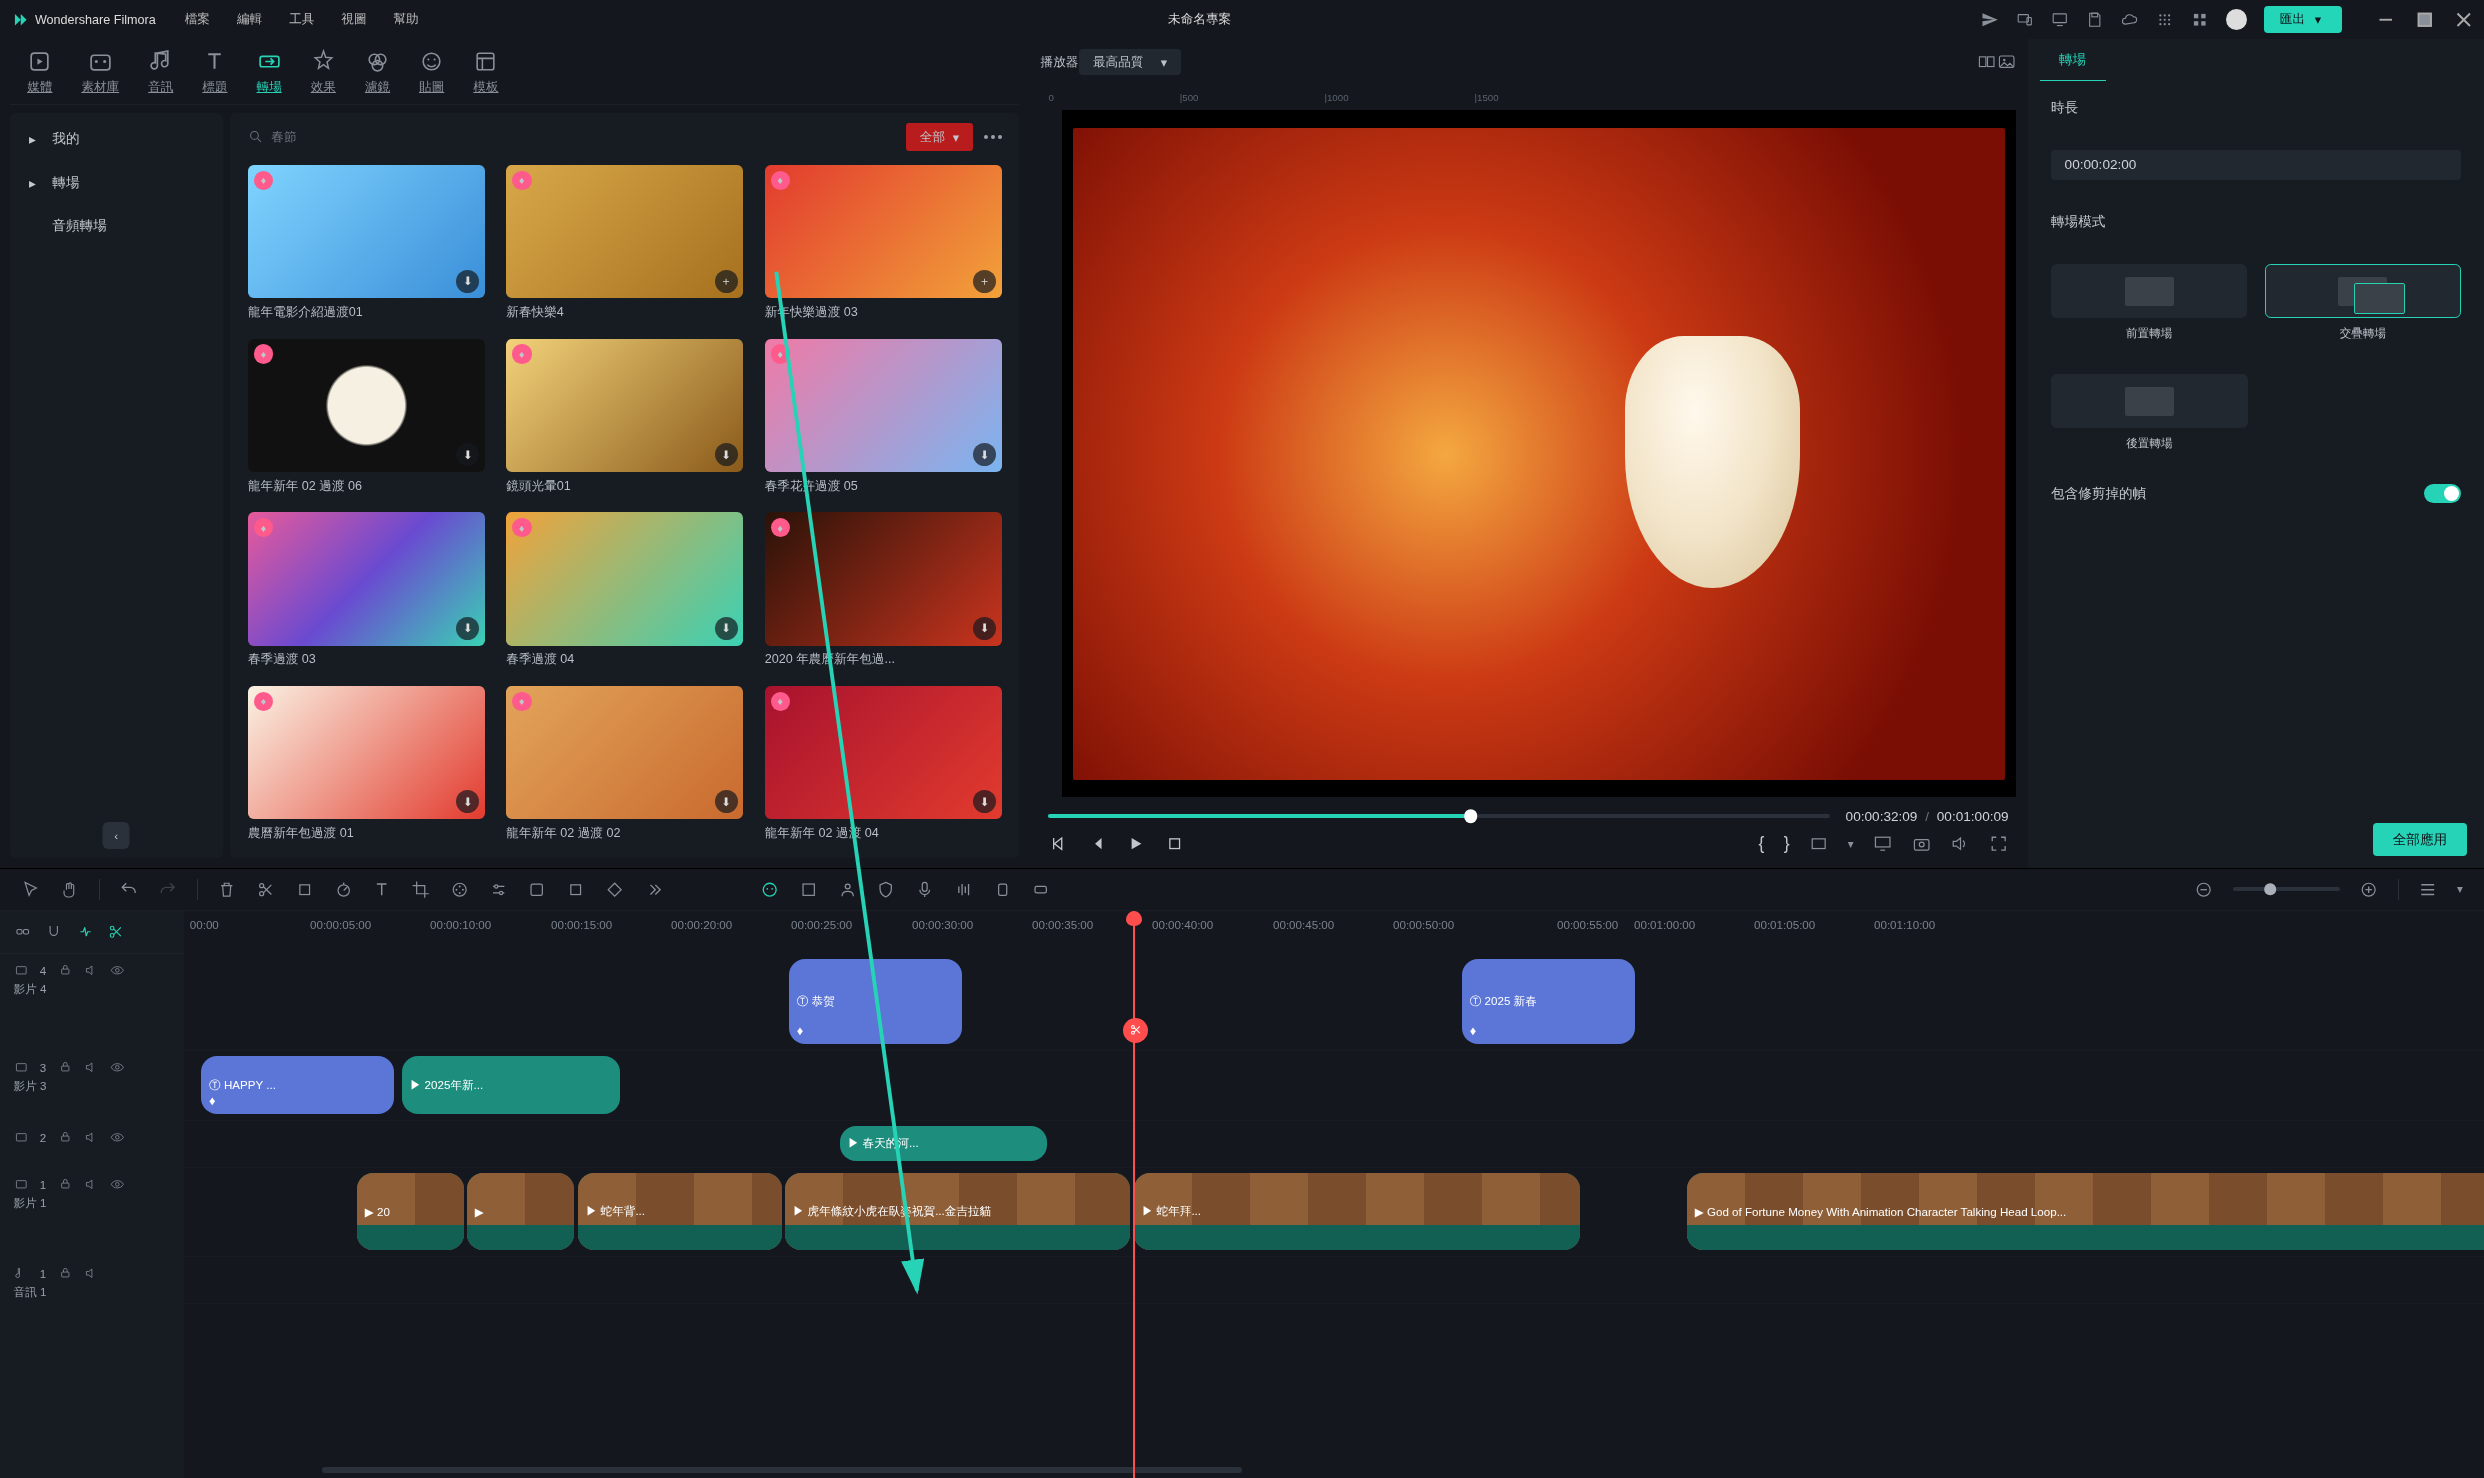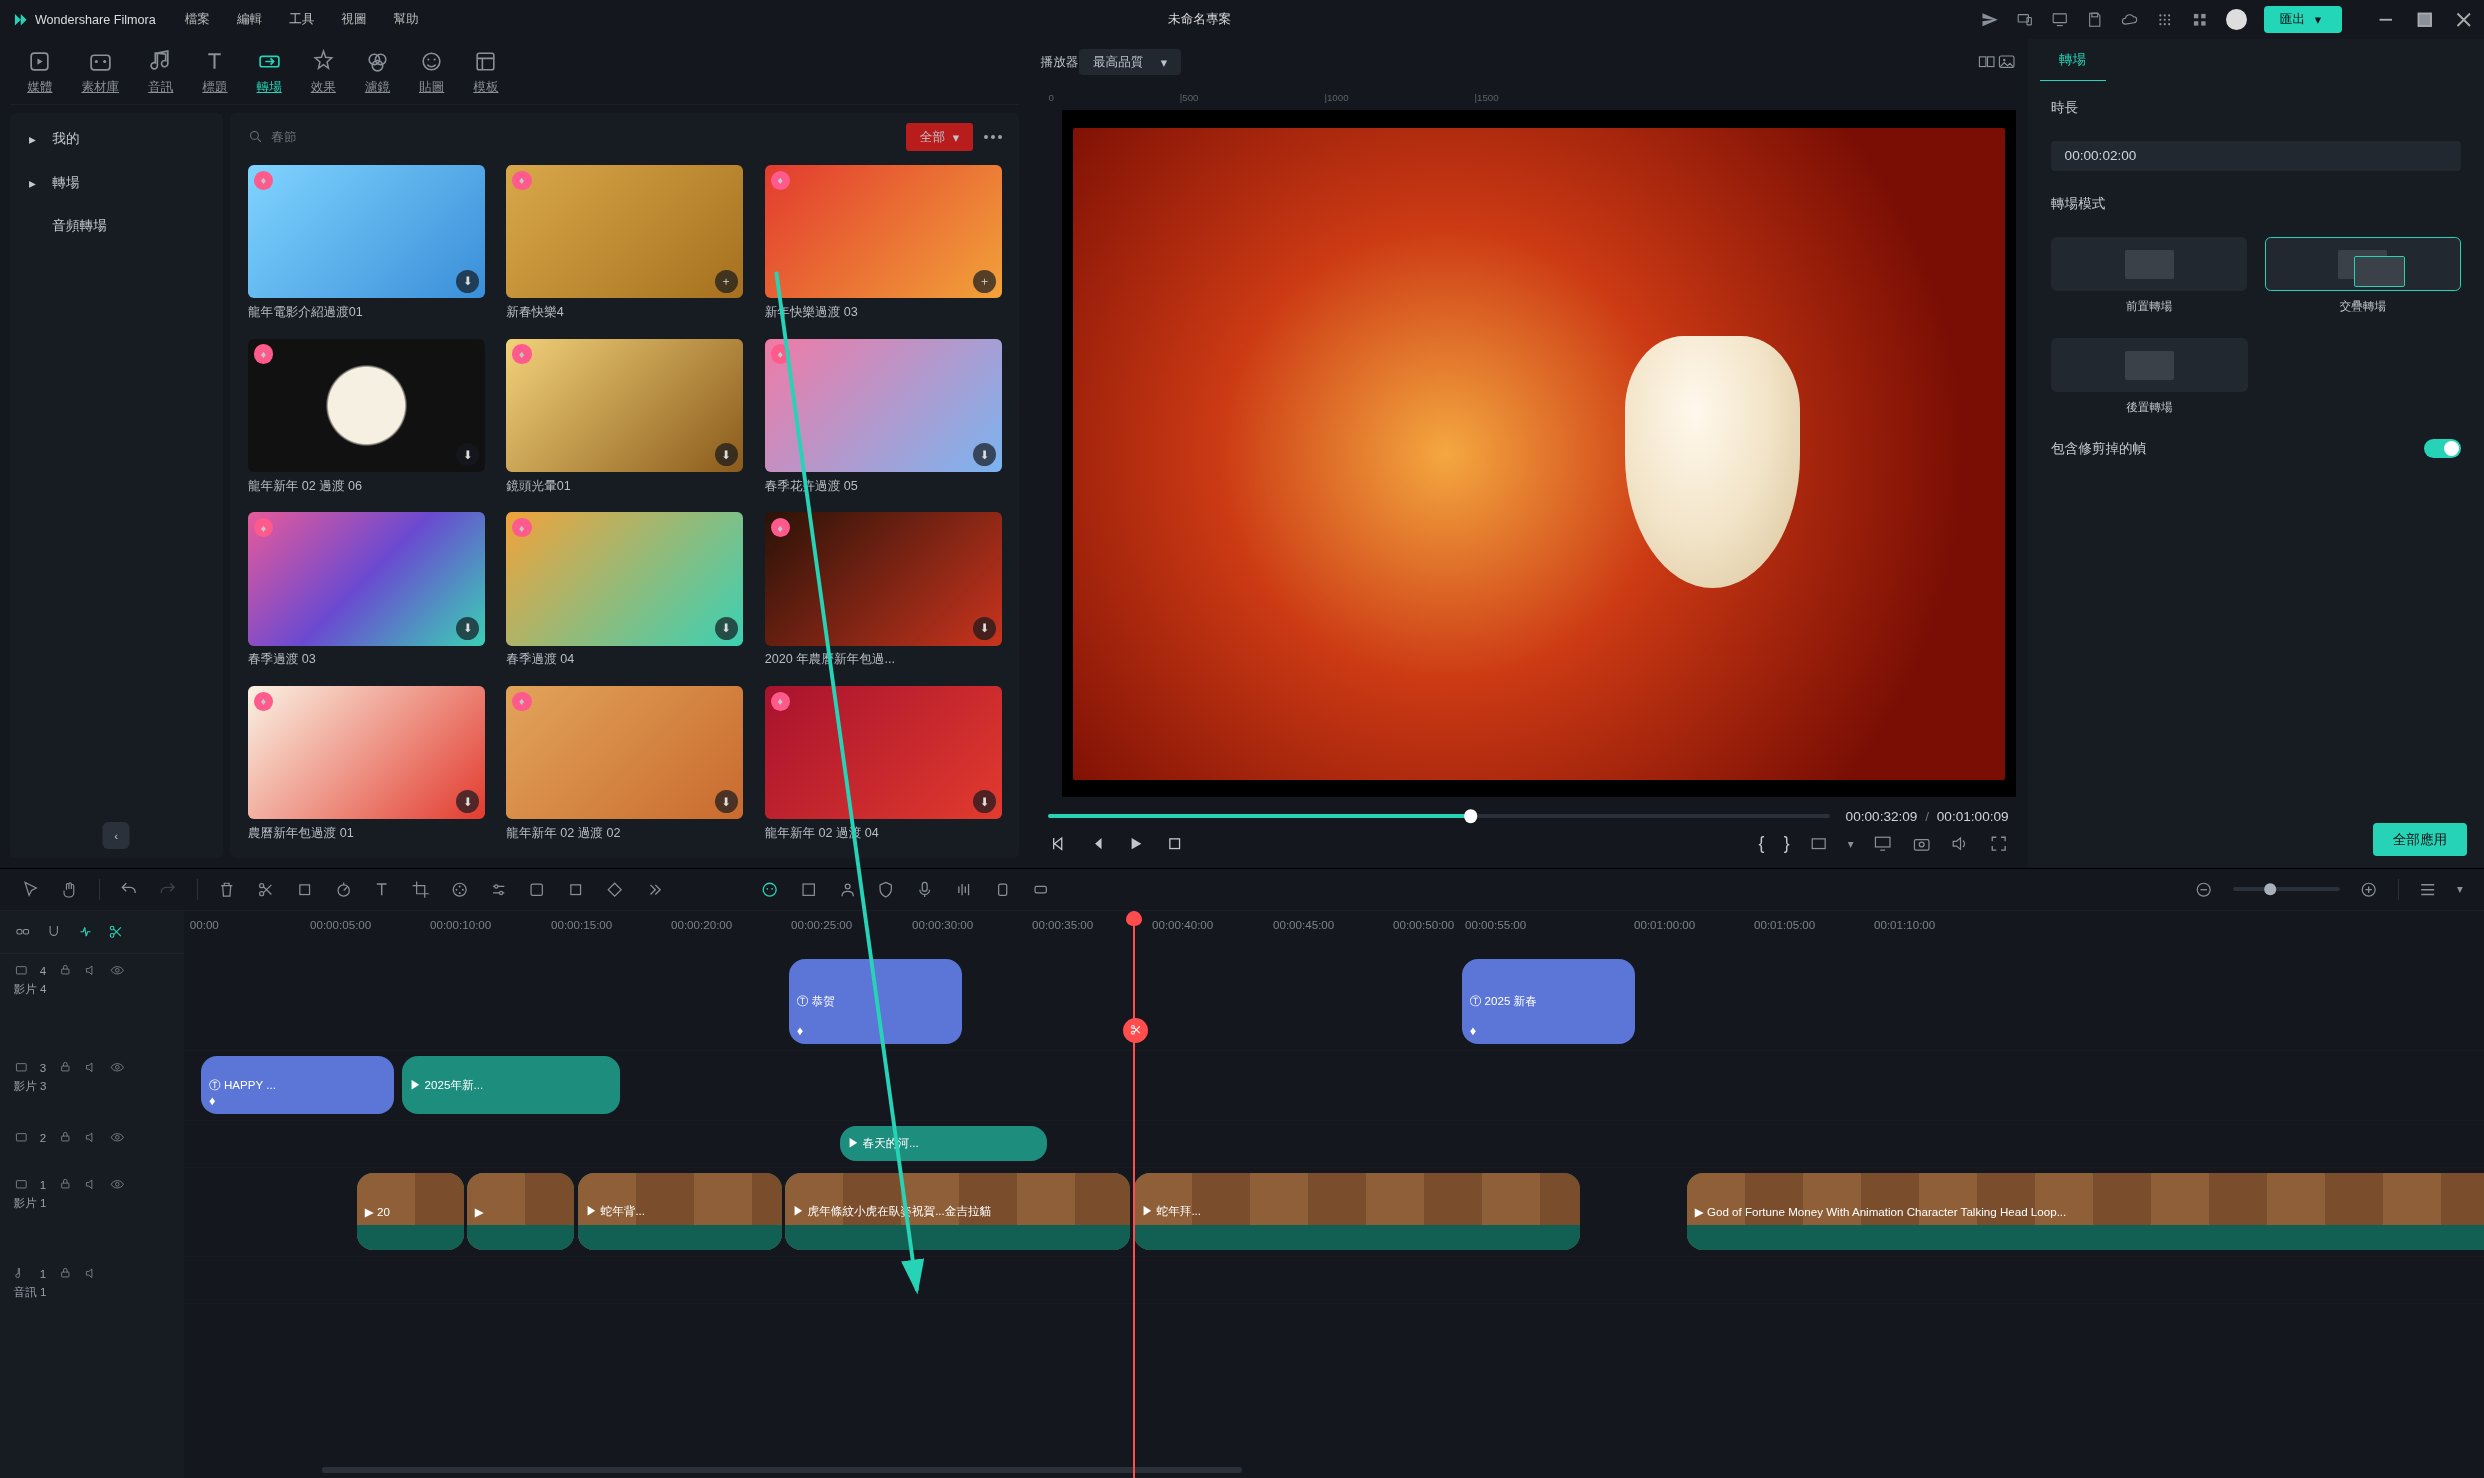--- a/index.html
+++ b/index.html
@@ -72,21 +72,21 @@
 .scrub-knob { position: absolute; left: 54%; top: 50%; width: 13.6px; height: 13.6px; background: #fff; border-radius: 50%; transform: translate(-50%, -50%); }
 .time-txt { color: #d0d4da; font-size: 13.6px; }
 .time-txt .sep { color: #6b727c; margin: 0 7.8px; }
 .play-ctrls { display: flex; align-items: center; gap: 19.4px; }
 .play-ctrls svg { width: 19.4px; height: 19.4px; fill: #c0c6cc; cursor: pointer; }
 .play-ctrls .sp { flex: 1; }
 
 
 .inspector { width: 456px; background: #171c23; display: flex; flex-direction: column; padding: 0 0 11.6px; }
 .insp-tab { padding: 11.6px 19.4px; color: #27d3b6; font-size: 13.6px; border-bottom: 1.9px solid #27d3b6; width: fit-content; margin-left: 11.6px; }
-.insp-body { padding: 17.5px 23px; display: flex; flex-direction: column; gap: 24px; flex: 1; }
+.insp-body { padding: 17.5px 23px; display: flex; flex-direction: column; gap: 33px; flex: 1; }
 .insp-label { font-size: 13.6px; color: #c5c9cf; }
 .insp-input { background: #222830; padding: 7.8px 13.6px; border-radius: 3.9px; color: #d0d4da; font-size: 13.6px; }
 .mode-row { display: flex; gap: 17.5px; }
 .mode-card { flex: 1; display: flex; flex-direction: column; align-items: center; gap: 7.8px; }
 .mode-box { width: 100%; height: 54px; background: #222830; border-radius: 5.8px; display: flex; align-items: center; justify-content: center; border: 1.9px solid transparent; }
 .mode-card.sel .mode-box { border-color: #27d3b6; }
 .mode-box .mini { width: 49px; height: 29px; background: #3a4149; border-radius: 1.9px; position: relative; }
 .mode-box .mini.overlap::after { content: ''; position: absolute; right: -17.5px; top: 5.8px; width: 49px; height: 29px; background: #3a4149; border-radius: 1.9px; border: 1px solid #27d3b6; }
 .toggle-row { display: flex; align-items: center; justify-content: space-between; }
 .toggle { width: 37px; height: 19.4px; background: #27d3b6; border-radius: 9.7px; position: relative; cursor: pointer; }
@@ -758,21 +758,21 @@
             <span class="tick" style="left: 126px;">00:00:05:00</span>
             <span class="tick" style="left: 246px;">00:00:10:00</span>
             <span class="tick" style="left: 367px;">00:00:15:00</span>
             <span class="tick" style="left: 487px;">00:00:20:00</span>
             <span class="tick" style="left: 607px;">00:00:25:00</span>
             <span class="tick" style="left: 728px;">00:00:30:00</span>
             <span class="tick" style="left: 848px;">00:00:35:00</span>
             <span class="tick" style="left: 968px;">00:00:40:00</span>
             <span class="tick" style="left: 1089px;">00:00:45:00</span>
             <span class="tick" style="left: 1209px;">00:00:50:00</span>
-            <span class="tick" style="left: 1281px;">00:00:55:00</span>
+            <span class="tick" style="left: 1373px;">00:00:55:00</span>
             <span class="tick" style="left: 1450px;">00:01:00:00</span>
             <span class="tick" style="left: 1570px;">00:01:05:00</span>
             <span class="tick" style="left: 1690px;">00:01:10:00</span>
           </div>
         <div class="playhead"></div>
         <div class="cut-badge">
             <svg width="13.6" height="13.6" viewBox="0 0 24 24">
               <circle cx="7" cy="7" r="2.5" fill="none" stroke="#fff" stroke-width="1.8"></circle>
               <circle cx="7" cy="17" r="2.5" fill="none" stroke="#fff" stroke-width="1.8"></circle>
               <path d="M9 8l10 10M9 16L19 6" stroke="#fff" stroke-width="1.8"></path>

